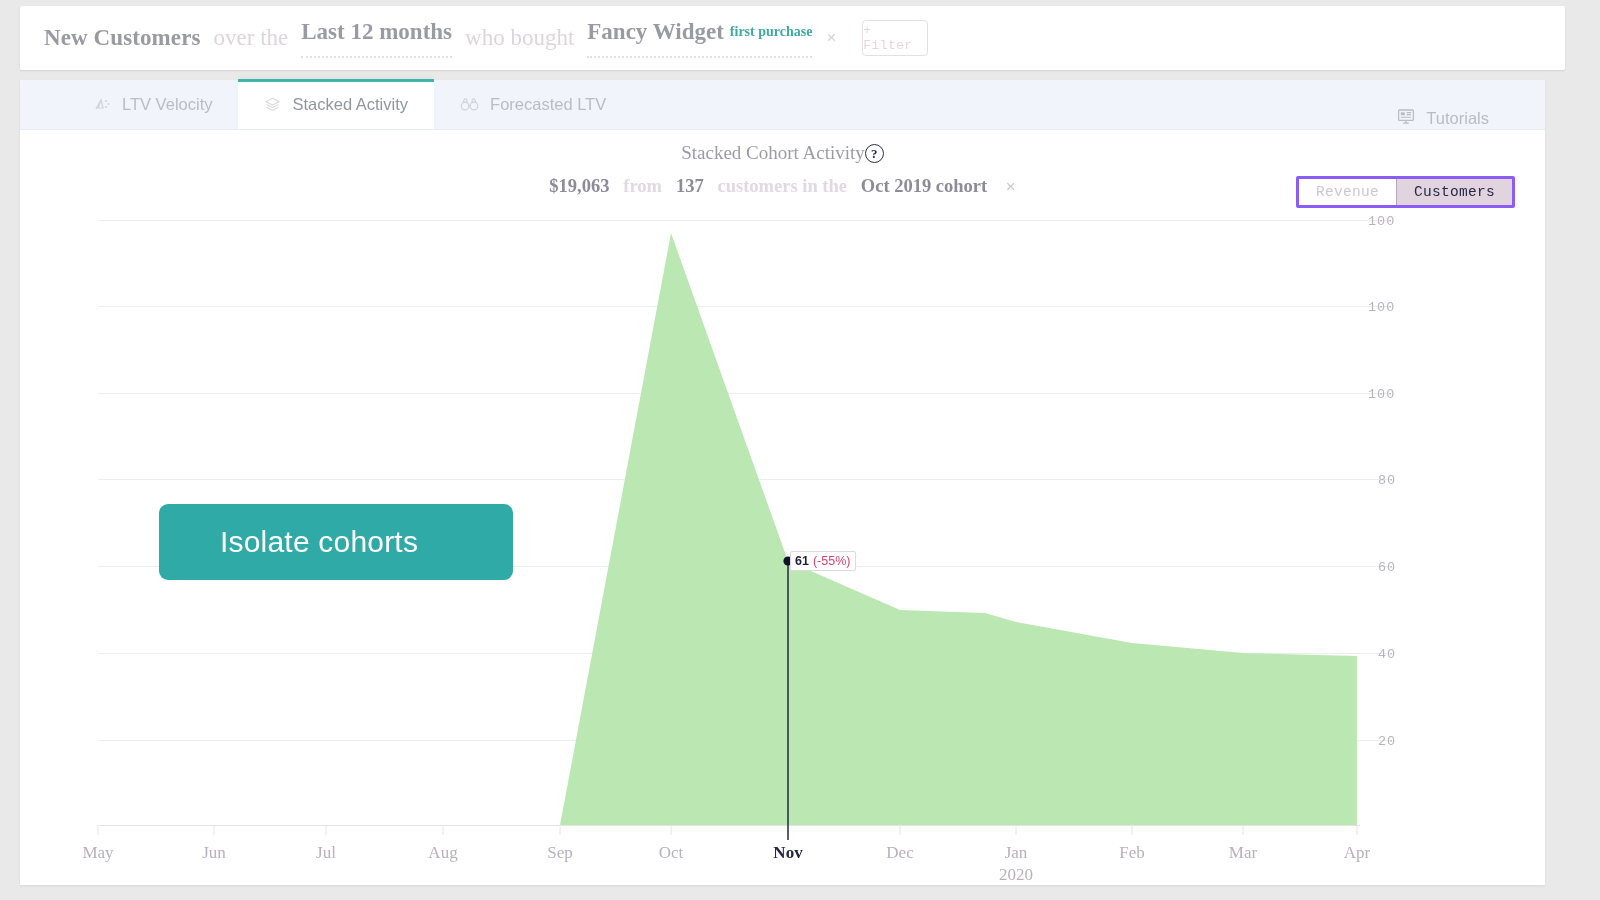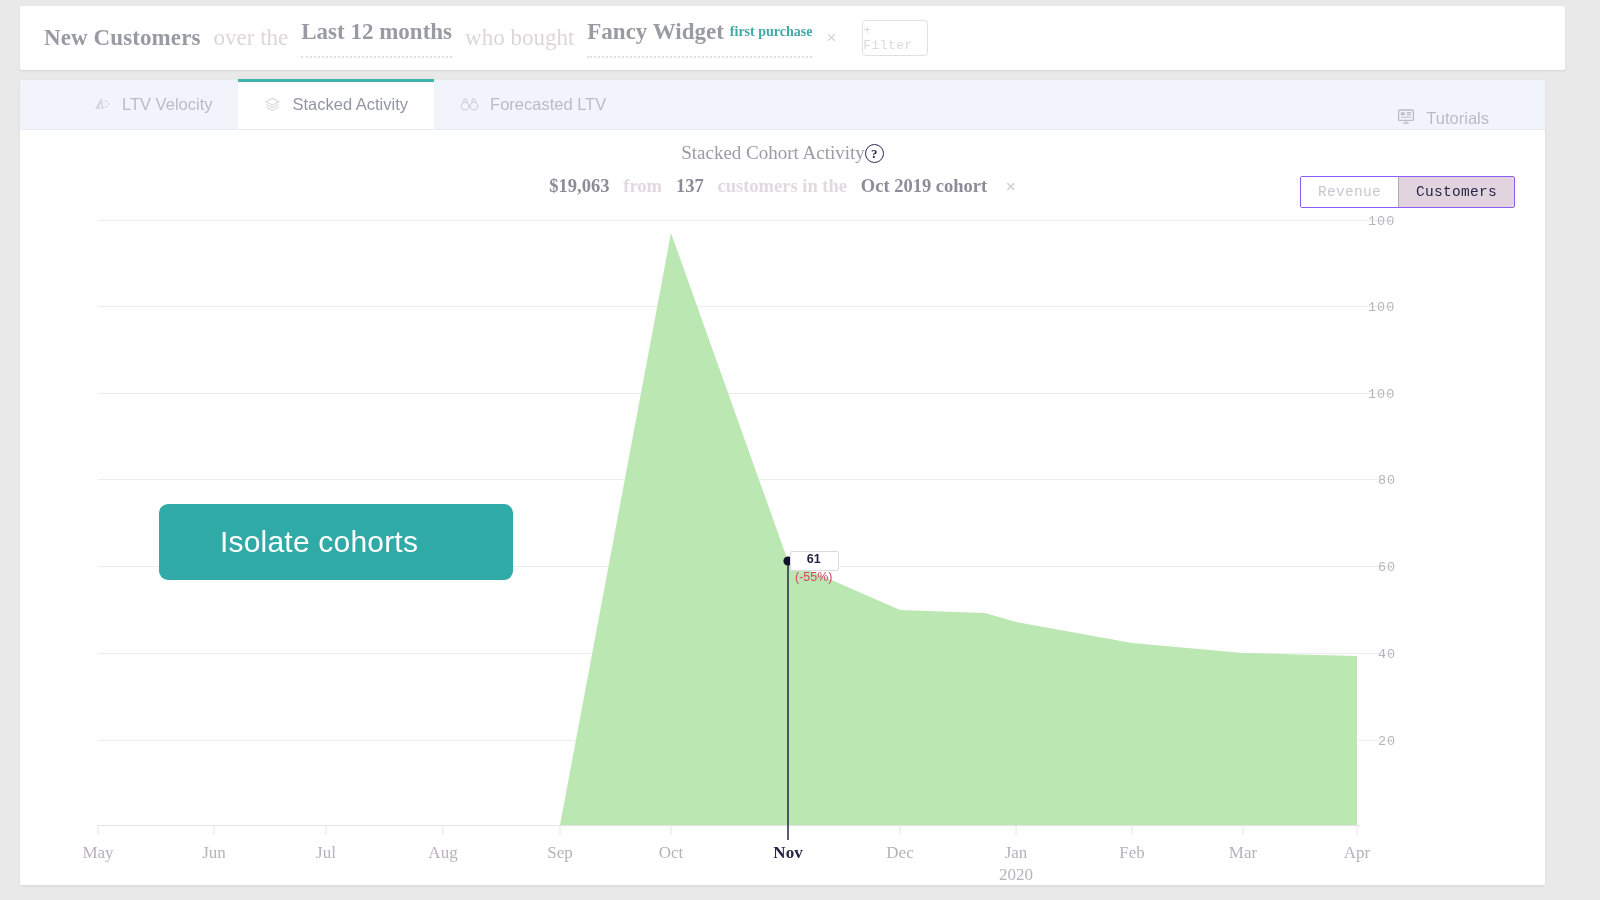--- a/index.html
+++ b/index.html
@@ -155,21 +155,21 @@
   .s-bold { color: #8e8b99; font-weight: 700; }
   .s-light { color: #e2d9de; font-weight: 700; }
   .s-x { color: #cfc8cd; font-size: 17px; font-family: "Liberation Sans", sans-serif; cursor: pointer; }
 
   
   .toggle {
     position: absolute;
     right: 30px; top: 96px;
     display: flex;
     height: 32px;
-    border: 1px solid #8b5cf6;
+    border: 3px solid #8b5cf6;
     border-radius: 2px;
     overflow: hidden;
   }
   .toggle div {
     padding: 0 17px;
     display: flex; align-items: center;
     font-family: "Liberation Mono", monospace;
     font-size: 14.5px;
     letter-spacing: .3px;
     cursor: pointer;
@@ -191,21 +191,20 @@
     left: 770px; top: 471px;
     height: 20px;
     background: #ffffff;
     border: 1px solid #ddd9e2;
     border-radius: 2px;
     display: flex; align-items: center;
     padding: 0 5px 0 4px;
     gap: 4px;
     font-size: 12.5px;
     white-space: nowrap;
-    flex-direction: column;
   }
   .tt-val { color: #221f3d; font-weight: 700; font-family: "Liberation Sans", sans-serif; }
   .tt-pct { color: #d4466a; font-weight: 400; font-family: "Liberation Sans", sans-serif; }
 
   .isolate-pill {
     position: absolute;
     left: 139px; top: 424px;
     width: 354px; height: 76px;
     background: #30aaa7;
     border-radius: 9px;

